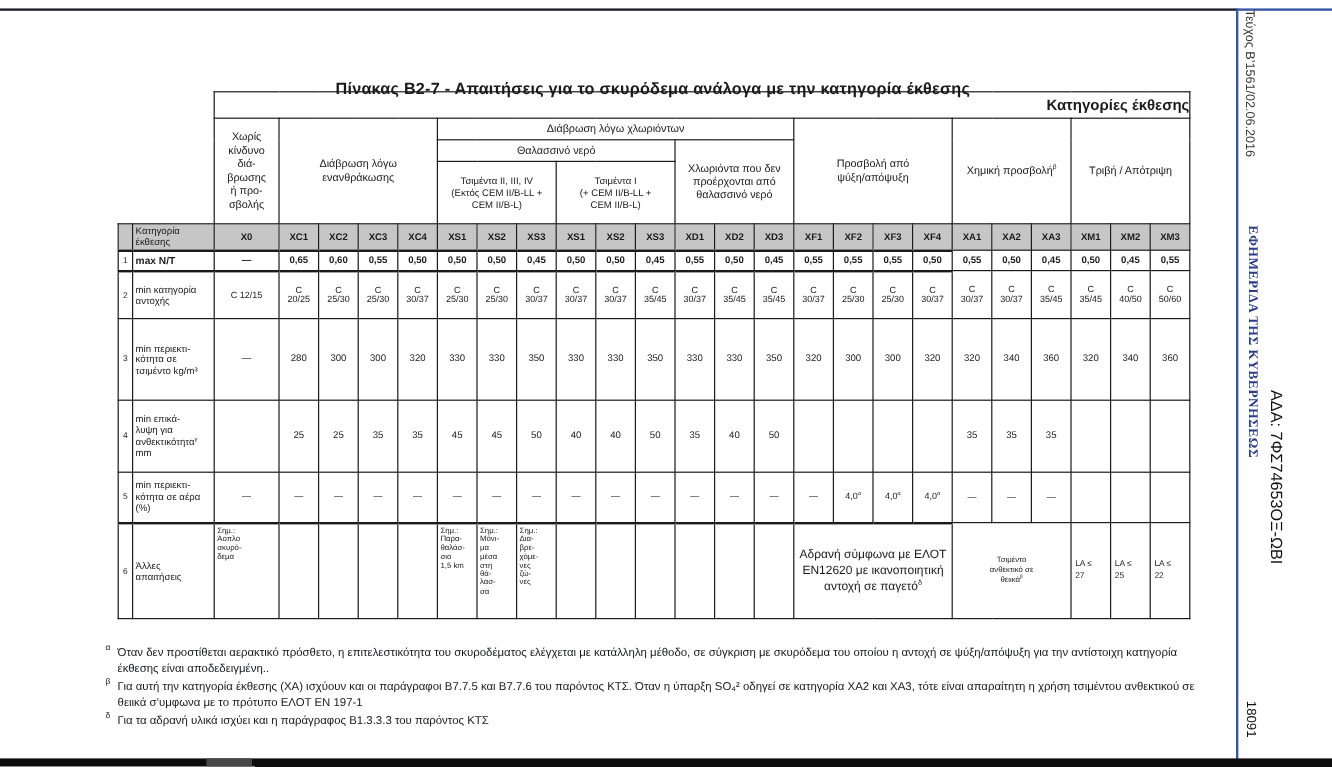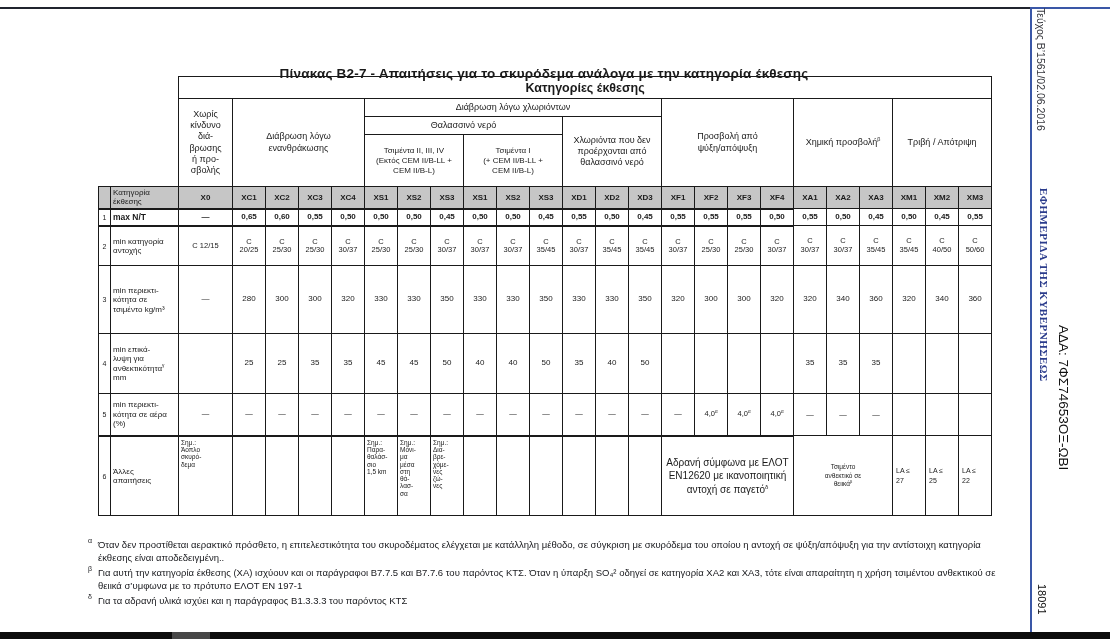--- a/index.html
+++ b/index.html
@@ -10,21 +10,21 @@
   .side-divider{position:absolute;left:1030px;top:7px;width:2px;height:626px;background:#3a57a7;}
   .bottom-bar{position:absolute;left:0;top:632px;width:1110px;height:7px;background:#0c0c0c;}
   .bottom-notch{position:absolute;left:172px;top:632px;width:38px;height:7px;background:#474747;}
   .title{position:absolute;left:98px;top:54px;width:892px;text-align:center;
          font-weight:bold;font-size:13.5px;letter-spacing:.2px;margin-top:12px;}
 
   table.main{position:absolute;left:98px;top:76px;width:894px;border-collapse:collapse;table-layout:fixed;}
   .main th,.main td{border:1px solid #1a1a1a;padding:0;overflow:hidden;vertical-align:middle;}
   .main th{font-weight:normal;}
   td.ghost{border:none;background:#fff;}
-  th.banner{font-size:12.5px;font-weight:bold;height:21px;}
+  th.banner{font-size:12.5px;font-weight:bold;height:21px;text-align:right;}
   tr.h2{height:18px;margin-top:36px;} tr.h3{height:18px;} tr.h4{height:52px;}
   .grp{font-size:9px;line-height:1.25;text-align:center;}
   .grp-sm{font-size:8px;line-height:1.25;text-align:center;}
 
   tr.rr0{height:20px;} tr.rr0 td, tr.rr0 th{background:#c6c6c6;}
   td.code{font-size:8px;font-weight:bold;text-align:center;}
   td.num{font-size:7px;text-align:center;color:#222;}
   td.lab{font-size:8px;text-align:left;padding:1px 2px;line-height:1.18;}
   td.labb{font-weight:bold;font-size:8.5px;}
   td.val{font-size:8px;text-align:center;line-height:1.12;}

